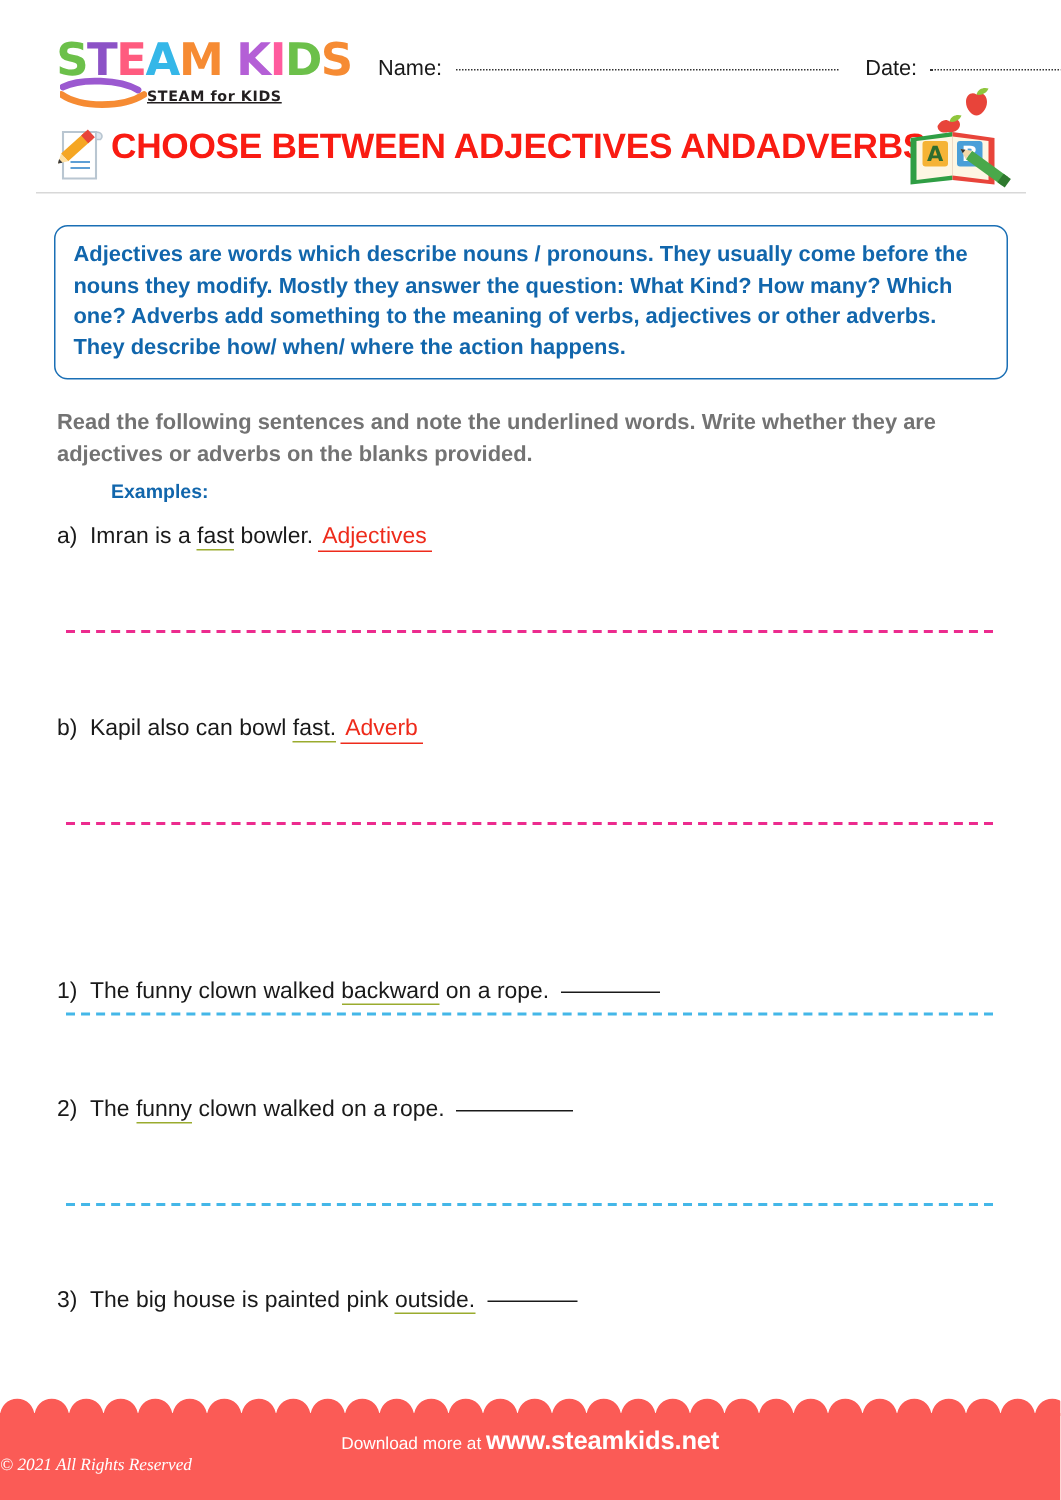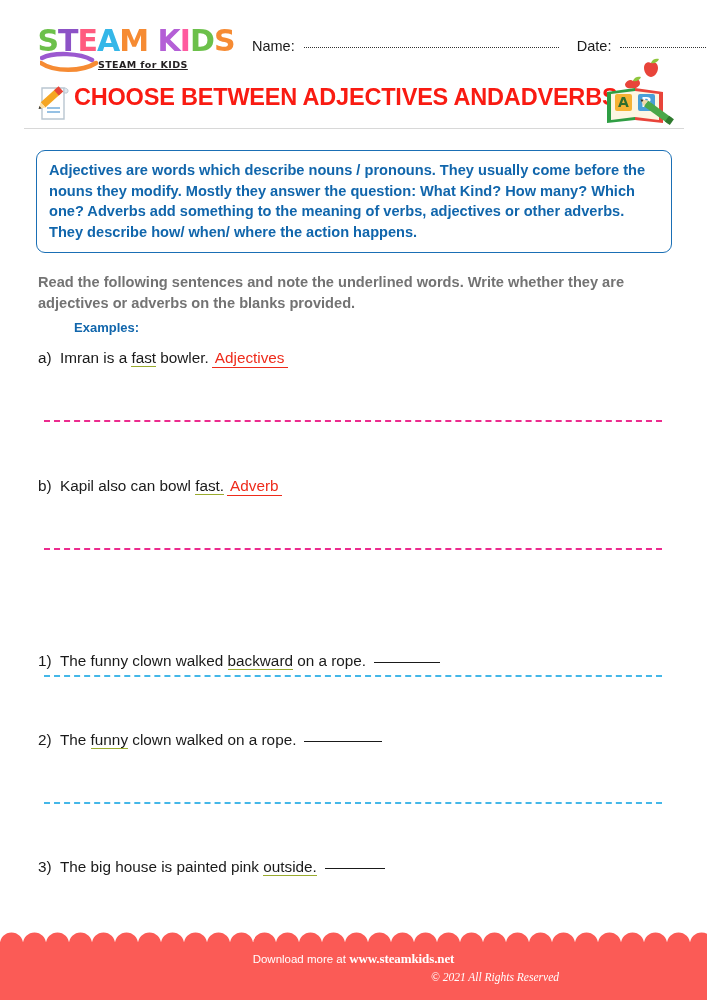--- a/index.html
+++ b/index.html
@@ -219,30 +219,29 @@
   #footer-line1 {
     position: absolute;
     left: 0; top: 9px;
     width: 707px;
     text-align: center;
     color: #ffffff;
     font-family: "Liberation Sans", sans-serif;
     font-size: 11.5px;
   }
   #footer-line1 b {
-    font-size: 13px;
+    font-size: 17px;
     font-weight: bold;
     letter-spacing: -0.1px;
-    font-family: Liberation Serif, serif;
   }
   #footer-line2 {
     position: absolute;
     left: 0; top: 29px;
     width: 559px;
-    text-align: right;
+    text-align: left;
     color: #ffffff;
     font-family: "Liberation Serif", serif;
     font-style: italic;
     font-size: 11.5px;
   }
 </style>
 </head>
 <body>
 
 <div id="header">

